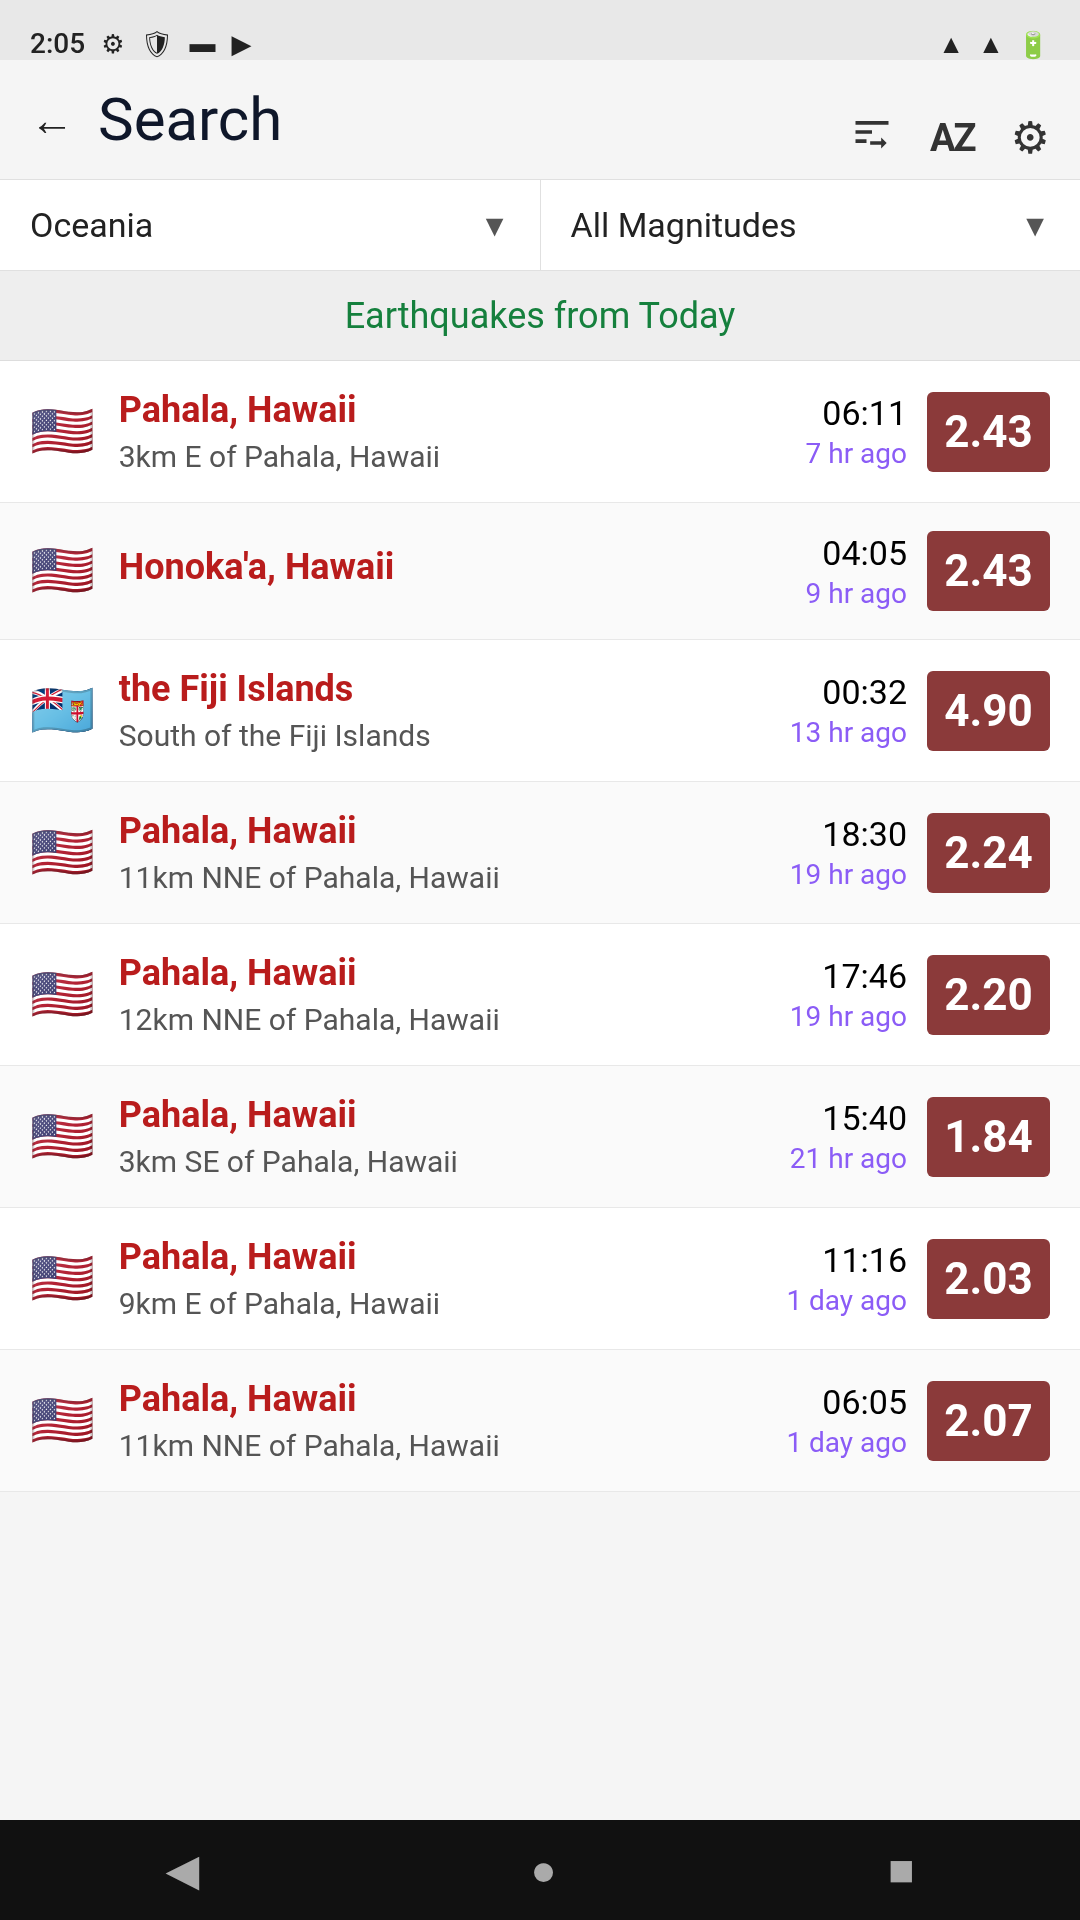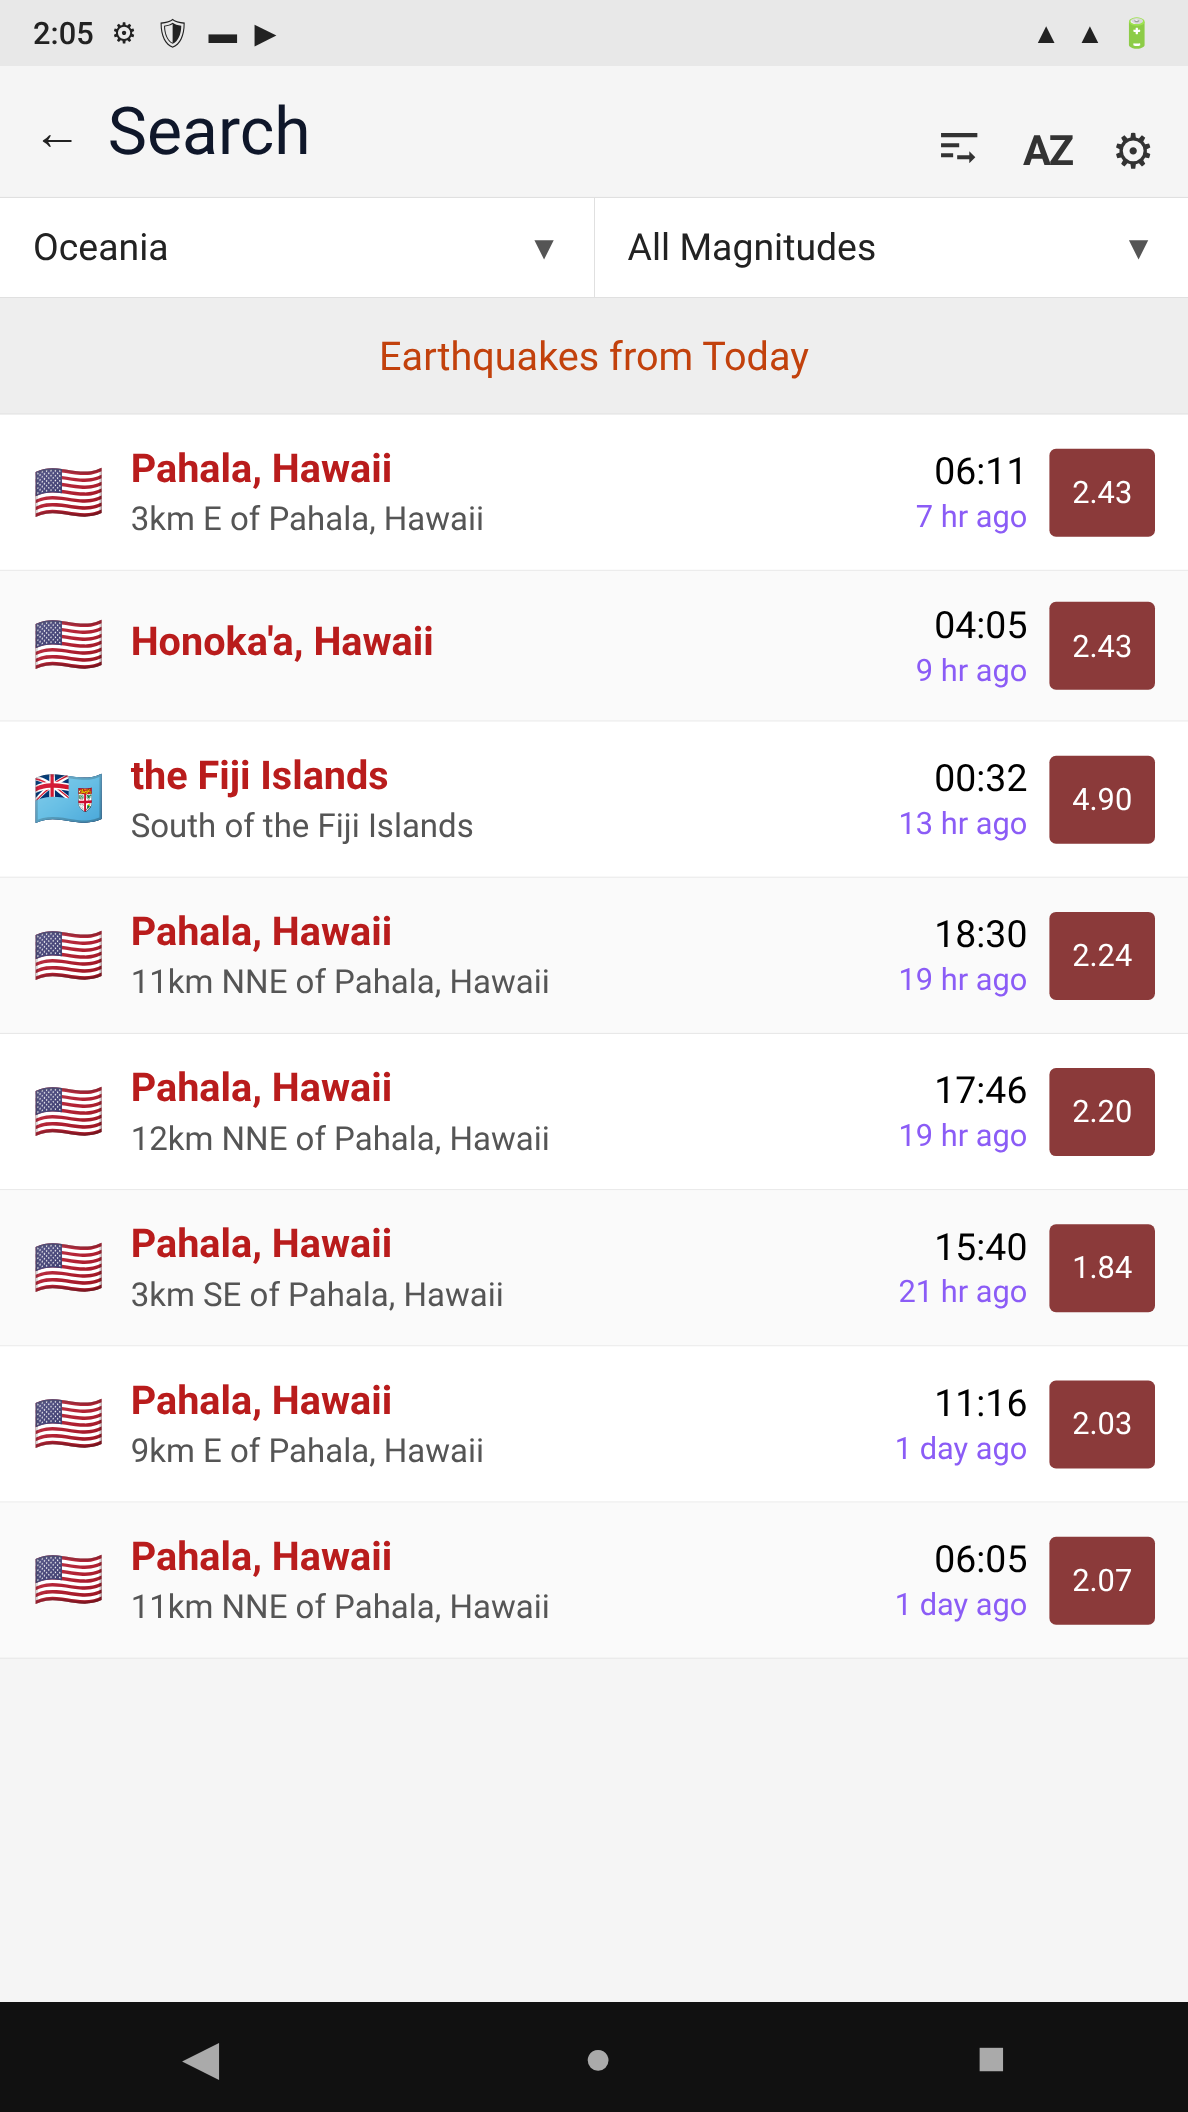--- a/index.html
+++ b/index.html
@@ -13,21 +13,21 @@
       font-size: 32px;
       color: #222;
     }
 
     
     .status-bar {
       width: 100%;
       height: 60px;
       background: #e8e8e8;
       display: flex;
-      align-items: center;
+      align-items: flex-end;
       justify-content: space-between;
       padding: 0 30px;
       font-size: 28px;
       font-weight: 500;
     }
     .status-bar-left {
       display: flex;
       align-items: center;
       gap: 16px;
     }
@@ -96,27 +96,27 @@
       border-right: none;
     }
     .dropdown-arrow {
       font-size: 30px;
       color: #555;
     }
 
     
     .section-header {
       width: 100%;
-      height: 106px;
+      height: 90px;
       background: #eeeeee;
       display: flex;
       align-items: center;
       justify-content: center;
       font-size: 36px;
-      color: #c2410c;
+      color: #15803d;
       border-bottom: 1px solid #ddd;
     }
 
     
     .quake-list {
       width: 100%;
       background: #f5f5f5;
     }
 
     .quake-item {
@@ -161,26 +161,26 @@
       color: #000000;
       font-weight: 400;
     }
     .quake-ago {
       font-size: 28px;
       color: #8b5cf6;
       margin-top: 4px;
     }
 
     .quake-magnitude {
-      width: 96px;
+      width: 123px;
       height: 80px;
       background: #8b3a3a;
       color: #fff;
-      font-size: 28px;
-      font-weight: 400;
+      font-size: 44px;
+      font-weight: 700;
       display: flex;
       align-items: center;
       justify-content: center;
       border-radius: 6px;
       flex-shrink: 0;
     }
 
     
     .nav-bar {
       position: fixed;

